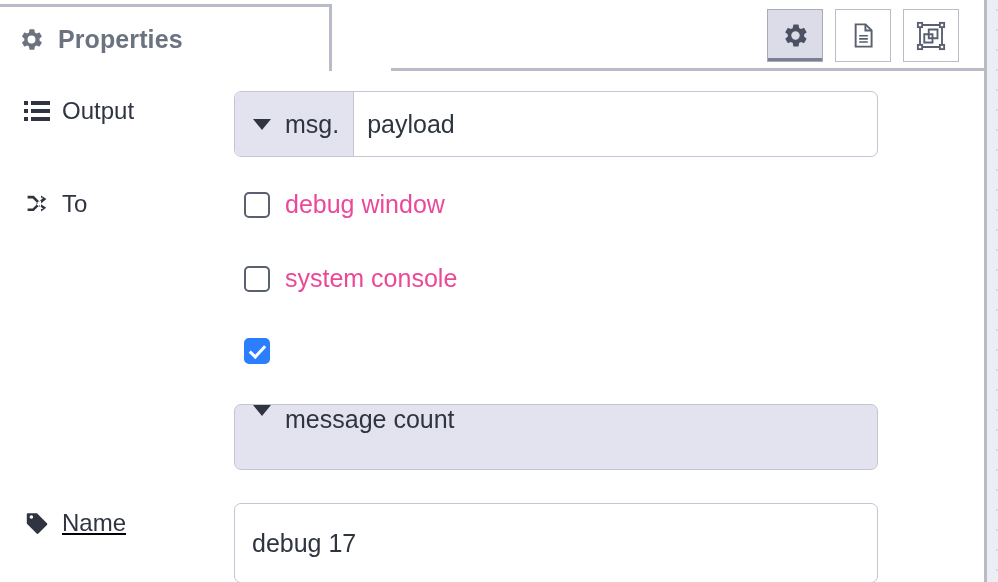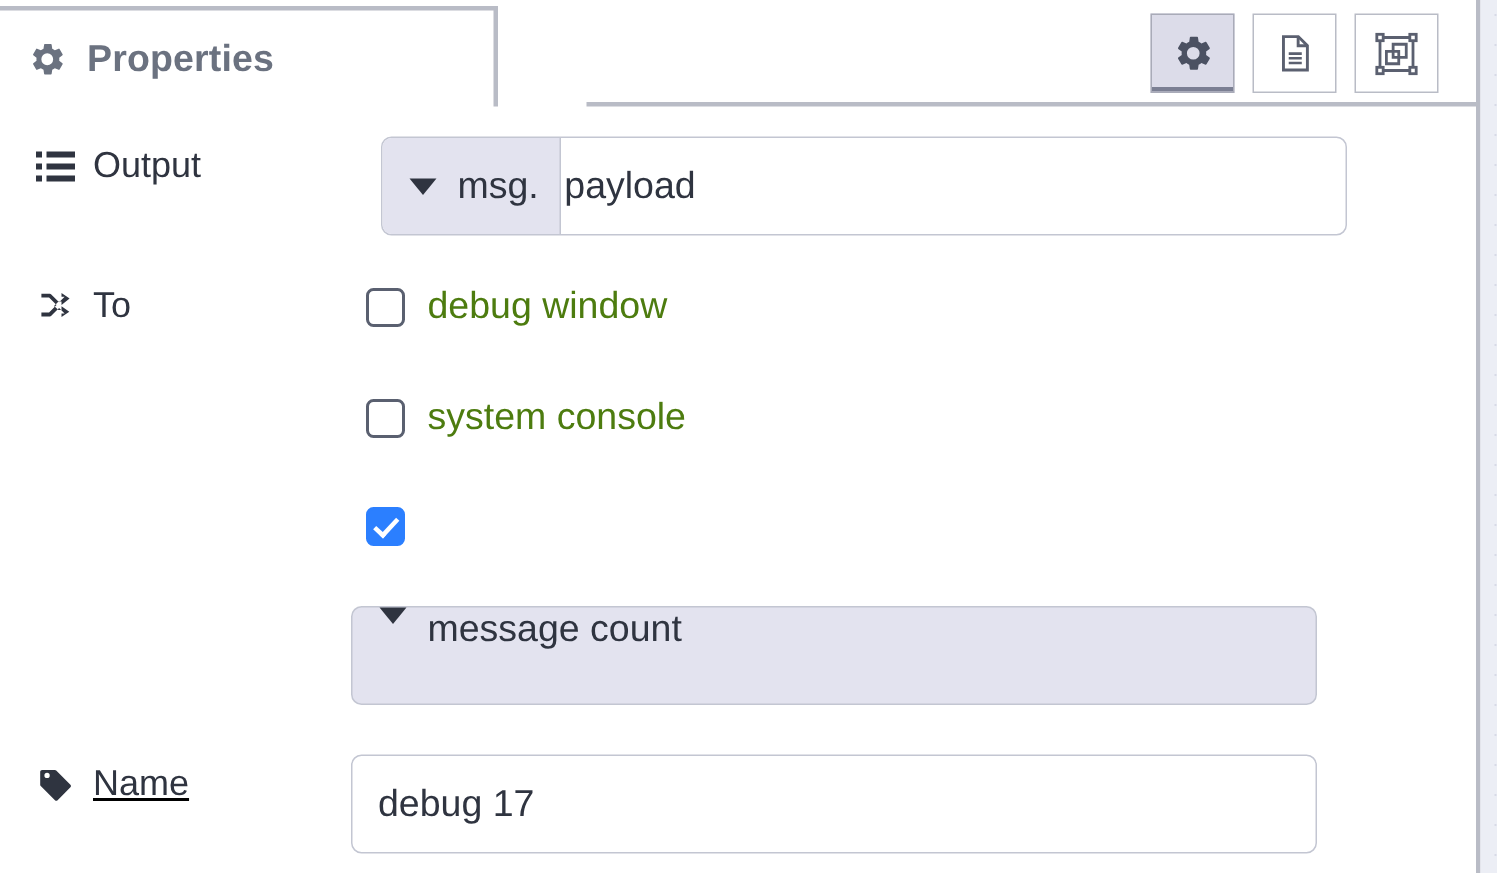--- a/index.html
+++ b/index.html
@@ -143,21 +143,20 @@
     left: 234px;
     width: 644px;
     height: 66px;
     box-sizing: border-box;
     border: 1.5px solid #c3c6d2;
     border-radius: 7px;
     background: #ffffff;
     display: flex;
     align-items: stretch;
     overflow: hidden;
-    margin-left: 20px;
   }
   .typed-prefix {
     background: #e3e3ef;
     display: flex;
     align-items: center;
     gap: 14px;
     padding: 0 14px 0 18px;
     border-right: 1.5px solid #c3c6d2;
     cursor: pointer;
   }
@@ -168,21 +167,21 @@
     border-top: 11px solid #2f3440;
   }
   .typed-prefix-text {
     font-size: 25px;
     color: #2f3440;
   }
   .typed-value {
     flex: 1;
     display: flex;
     align-items: center;
-    padding-left: 2px;
+    padding-left: 13px;
     font-size: 25px;
     color: #2f3440;
     cursor: text;
   }
 
   
   .check-opt {
     position: absolute;
     left: 244px;
     display: flex;
@@ -210,21 +209,21 @@
     left: 7px;
     top: 2px;
     width: 6px;
     height: 13px;
     border: solid #ffffff;
     border-width: 0 3.5px 3.5px 0;
     transform: rotate(43deg);
   }
   .check-label {
     font-size: 25px;
-    color: #4d7c0f;
+    color: #ec4899;
     white-space: nowrap;
   }
 
   
   .select-box {
     position: absolute;
     left: 234px;
     width: 644px;
     height: 66px;
     box-sizing: border-box;
@@ -240,21 +239,21 @@
   .select-text {
     font-size: 25px;
     color: #2f3440;
   }
 
   
   .text-input {
     position: absolute;
     left: 234px;
     width: 644px;
-    height: 66px;
+    height: 80px;
     box-sizing: border-box;
     background: #ffffff;
     border: 1.5px solid #c3c6d2;
     border-radius: 7px;
     display: flex;
     align-items: center;
     padding-left: 17px;
     font-size: 25px;
     color: #2f3440;
     cursor: text;

